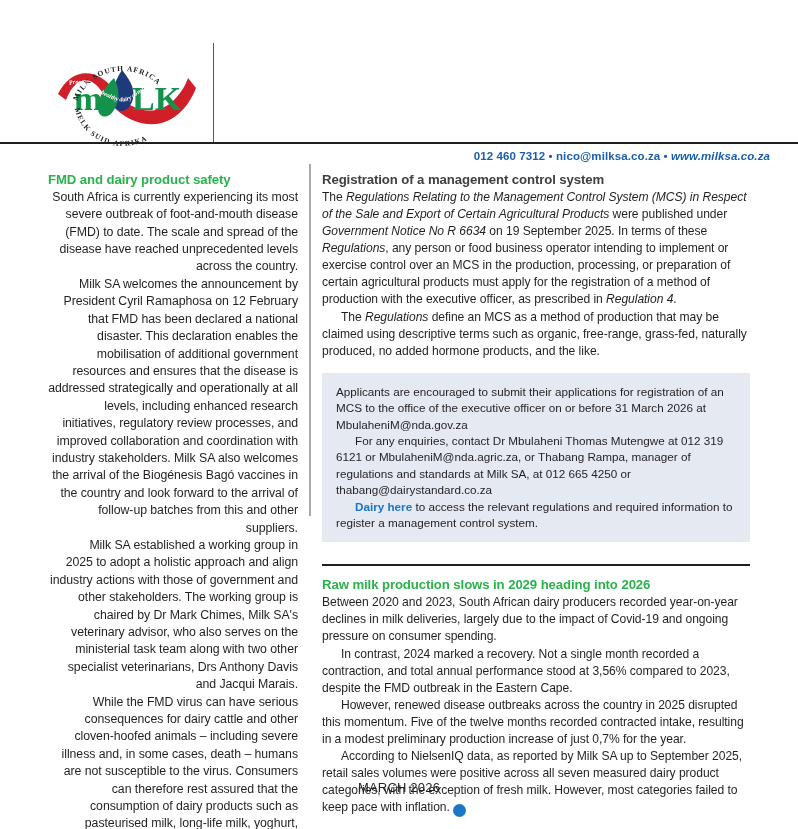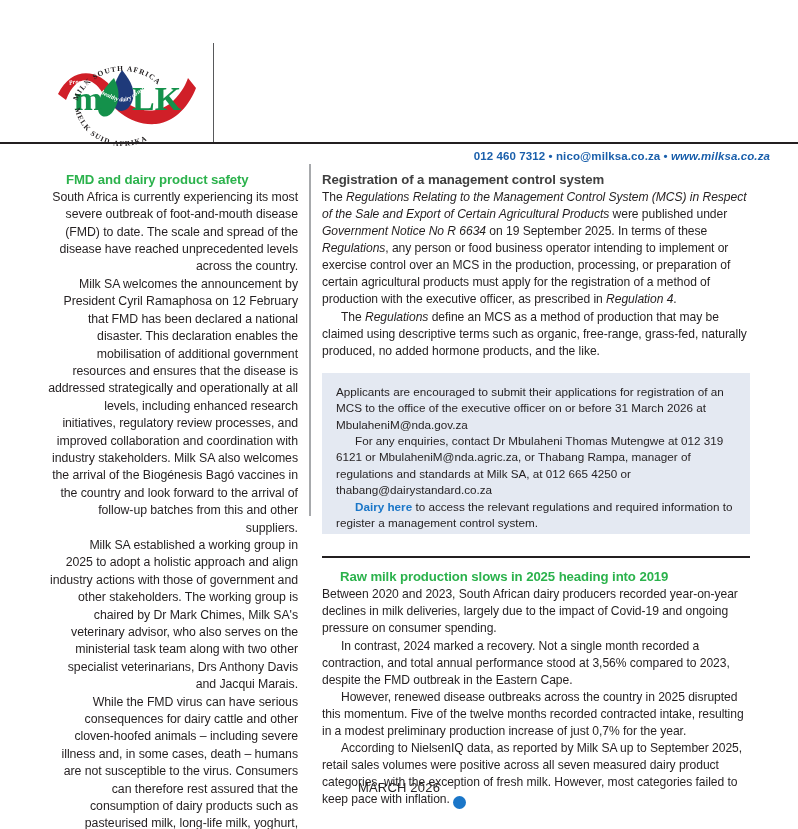--- a/index.html
+++ b/index.html
@@ -101,21 +101,21 @@
     position: absolute;
     left: 322px;
     top: 0;
     width: 428px;
   }
 
   h2.head-green {
     font-size: 13.2px;
     font-weight: bold;
     color: #2bb24c;
-    margin: 0 0 1px 18px;
+    margin: 0 0 1px 0;
     line-height: 1.2;
     letter-spacing: -0.1px;
   }
   h2.head-blue {
     font-size: 13.2px;
     font-weight: bold;
     color: #404040;
     margin: 0 0 1px 0;
     line-height: 1.2;
     letter-spacing: -0.1px;
@@ -130,21 +130,21 @@
     letter-spacing: -0.05px;
   }
   .col-left p.body { font-size: 12.3px; line-height: 17.4px; text-align: right; }
   p.indent { text-indent: 19px; }
   em { }
 
   
   .callout {
     background: #e4e9f2;
     margin-top: 13px;
-    padding: 11px 14px 3px 14px;
+    padding: 11px 14px 11px 14px;
     width: 400px;
     box-sizing: content-box;
   }
   .callout p {
     margin: 0;
     font-size: 11.7px;
     line-height: 16.4px;
     color: #231f20;
   }
   .callout p.indent { text-indent: 19px; }
@@ -261,21 +261,21 @@
     <p class="body indent"><span>The </span><em>Regulations</em><span> define an MCS as a method of production that may be claimed using descriptive terms such as organic, free-range, grass-fed, naturally produced, no added hormone products, and the like.</span></p>
 
     <div class="callout">
       <p>Applicants are encouraged to submit their applications for registration of an MCS to the office of the executive officer on or before 31 March 2026 at MbulaheniM@nda.gov.za</p>
       <p class="indent">For any enquiries, contact Dr Mbulaheni Thomas Mutengwe at 012 319 6121 or MbulaheniM@nda.agric.za, or Thabang Rampa, manager of regulations and standards at Milk SA, at 012 665 4250 or thabang@dairystandard.co.za</p>
       <p class="indent"><span class="link">Dairy here</span><span> to access the relevant regulations and required information to register a management control system.</span></p>
     </div>
 
     <div class="section-rule"></div>
 
-    <h2 class="head-green">Raw milk production slows in 2025 heading into 2019</h2>
+    <h2 class="head-green">Raw milk production slows in 2029 heading into 2026</h2>
     <p class="body">Between 2020 and 2023, South African dairy producers recorded year-on-year declines in milk deliveries, largely due to the impact of Covid-19 and ongoing pressure on consumer spending.</p>
     <p class="body indent">In contrast, 2024 marked a recovery. Not a single month recorded a contraction, and total annual performance stood at 3,56% compared to 2023, despite the FMD outbreak in the Eastern Cape.</p>
     <p class="body indent">However, renewed disease outbreaks across the country in 2025 disrupted this momentum. Five of the twelve months recorded contracted intake, resulting in a modest preliminary production increase of just 0,7% for the year.</p>
     <p class="body indent"><span>According to NielsenIQ data, as reported by Milk SA up to September 2025, retail sales volumes were positive across all seven measured dairy product categories, with the exception of fresh milk. However, most categories failed to keep pace with inflation.</span><span class="sf-badge">SF</span></p>
   </div>
 </div>
 
 <div class="footer">
   <span>MARCH 2026</span>
 </div>

